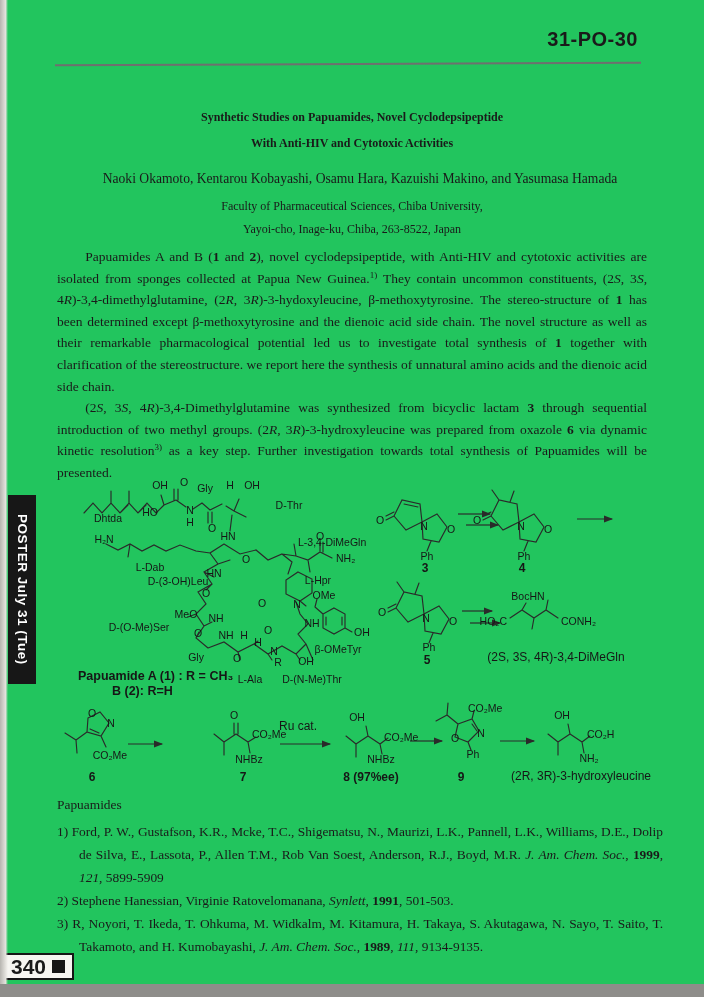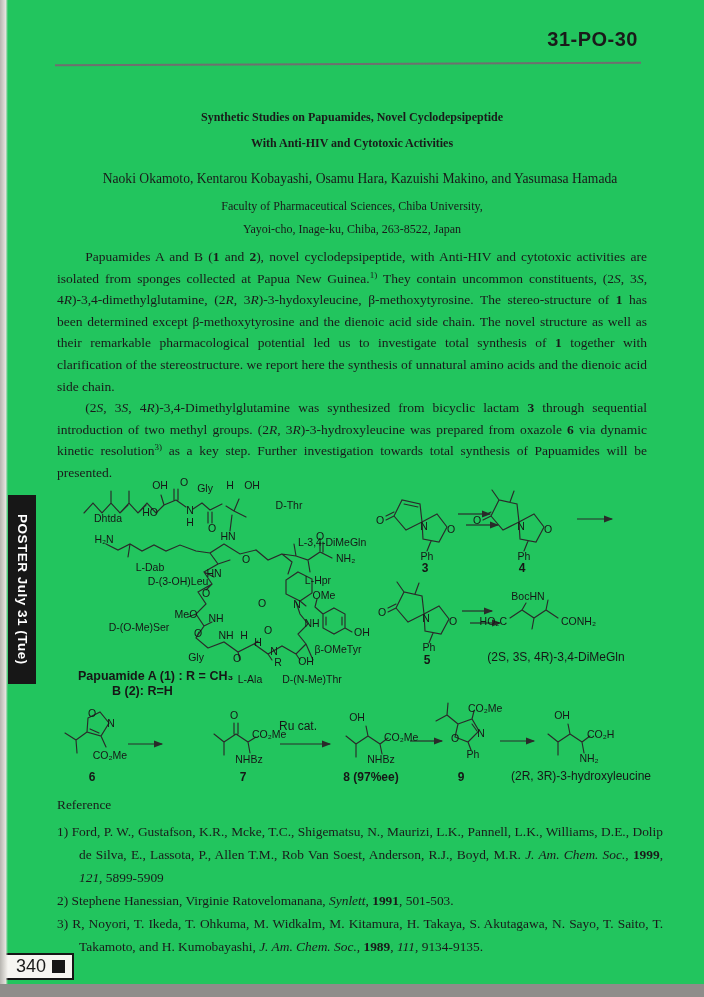--- a/index.html
+++ b/index.html
@@ -23,21 +23,21 @@
   .bond{stroke:#2a2a2a;stroke-width:1.15;fill:none;stroke-linecap:round;}
   .arrow{stroke:#2a2a2a;stroke-width:1.2;fill:none;}
   .refblock{position:absolute;left:57px;top:793px;width:606px;font-size:13.4px;line-height:23px;}
   .refhead{margin:0 0 4px 0;}
   .ref{padding-left:22px;text-indent:-22px;text-align:justify;}
   .sidetab{position:absolute;left:8px;top:495px;width:28px;height:189px;background:#171717;color:#fff;
     font-family:"Liberation Sans",sans-serif;font-weight:bold;font-size:13.5px;
     writing-mode:vertical-rl;text-align:center;letter-spacing:.5px;line-height:28px;}
   .pagenum{position:absolute;left:2px;top:953px;width:72px;height:27px;background:#f6f5f1;border:2.5px solid #161616;
     display:flex;align-items:center;justify-content:flex-end;gap:6px;padding-right:7px;box-sizing:border-box;}
-  .pagenum .num{font-family:"Liberation Sans",sans-serif;font-weight:normal;font-size:18px;}
+  .pagenum .num{font-family:"Liberation Sans",sans-serif;font-weight:bold;font-size:21px;}
   .pagenum .sq{width:13px;height:13px;background:#161616;}
 </style>
 </head>
 <body>
 
 <div class="page">
   <div class="code">31-PO-30</div>
   <div class="rule"></div>
 
   <div class="title">
@@ -249,21 +249,21 @@
         <text x="473" y="758" text-anchor="middle" class="sl ">Ph</text>
         <text x="461" y="781" text-anchor="middle" class="sl n">9</text>
         <text x="562" y="719" text-anchor="middle" class="sl ">OH</text>
         <text x="587" y="738" text-anchor="start" class="sl ">CO₂H</text>
         <text x="589" y="762" text-anchor="middle" class="sl ">NH₂</text>
         <text x="581" y="780" text-anchor="middle" class="sl cap">(2R, 3R)-3-hydroxyleucine</text>
       </g>
   </svg>
 
   <div class="refblock">
-    <p class="refhead">Reference</p>
+    <p class="refhead">Papuamides</p>
     <div id="refs">
         <div class="ref"><span>1) </span><span>Ford, P. W., Gustafson, K.R., Mcke, T.C., Shigematsu, N., Maurizi, L.K., Pannell, L.K., Williams, D.E., Dolip de Silva, E., Lassota, P., Allen T.M., Rob Van Soest, Anderson, R.J., Boyd, M.R. </span><span style="font-style: italic;">J. Am. Chem. Soc.</span><span>, </span><span style="font-weight: bold;">1999</span><span>, </span><span style="font-style: italic;">121</span><span>, 5899-5909</span></div>
         <div class="ref"><span>2) </span><span>Stephene Hanessian, Virginie Ratovelomanana, </span><span style="font-style: italic;">Synlett</span><span>, </span><span style="font-weight: bold; margin-top: 44px;">1991</span><span>, 501-503.</span></div>
         <div class="ref"><span>3) </span><span>R, Noyori, T. Ikeda, T. Ohkuma, M. Widkalm, M. Kitamura, H. Takaya, S. Akutagawa, N. Sayo, T. Saito, T. Takamoto, and H. Kumobayashi, </span><span style="font-style: italic;">J. Am. Chem. Soc.</span><span>, </span><span style="font-weight: bold;">1989</span><span>, </span><span style="font-style: italic;">111</span><span>, 9134-9135.</span></div>
       </div>
   </div>
 </div>
 
 <div class="sidetab">POSTER July 31 (Tue)</div>
 

